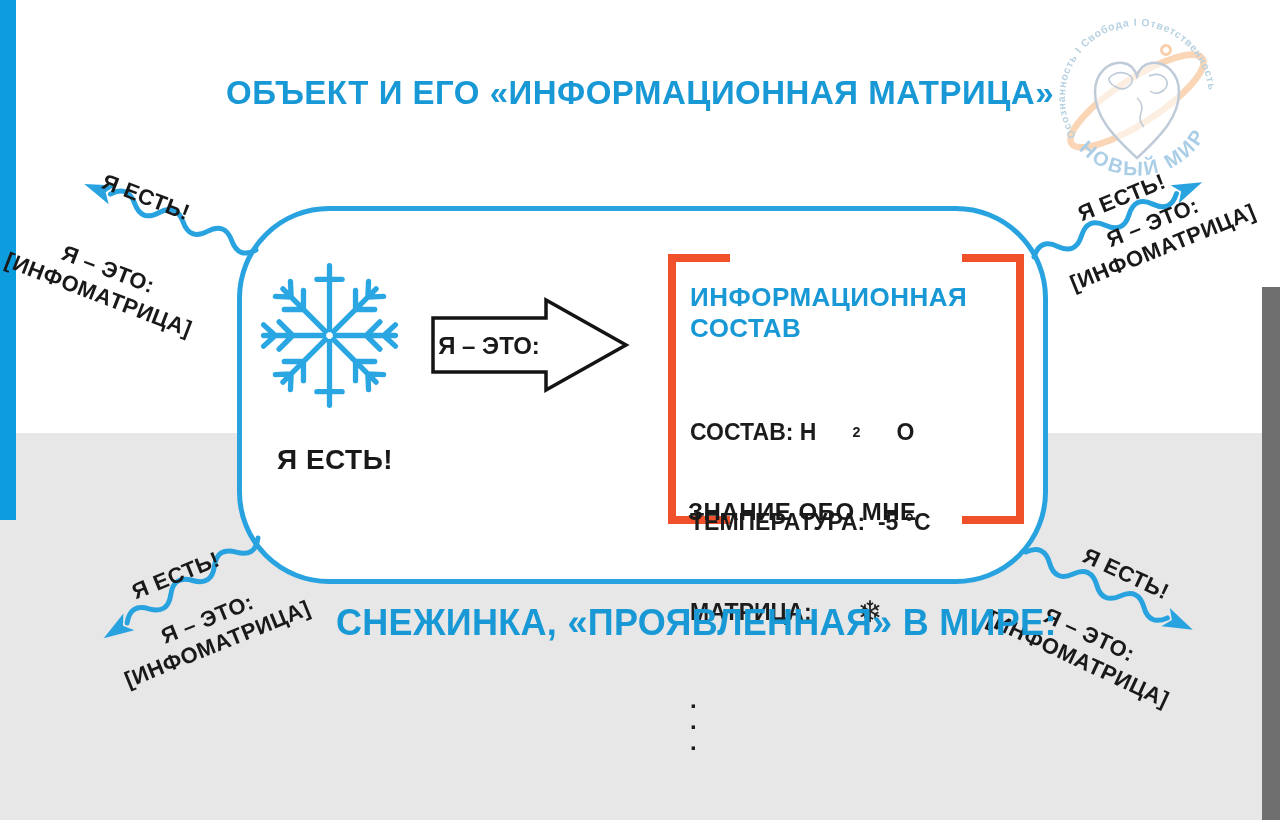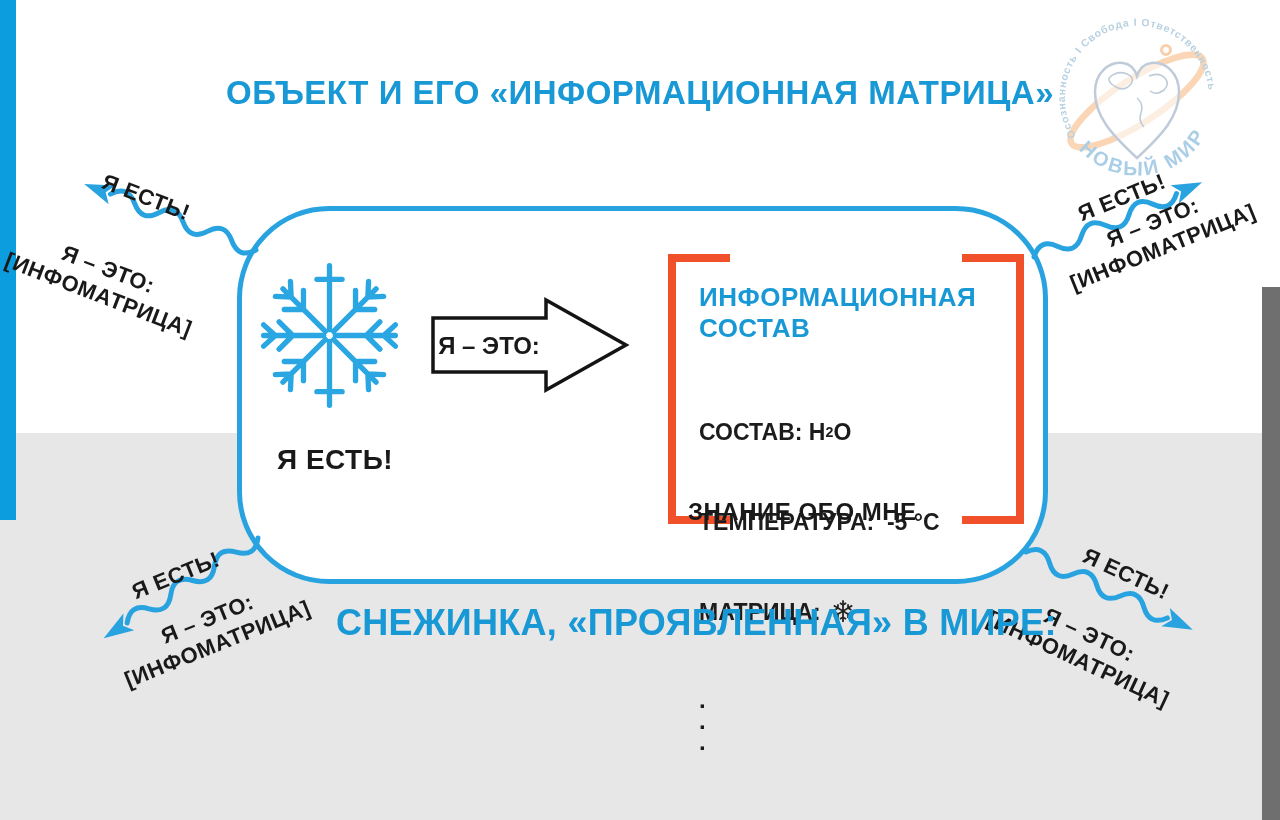--- a/index.html
+++ b/index.html
@@ -23,24 +23,24 @@
   .iam{left:277px;top:444px;font-size:28px;font-weight:800;color:#191919;letter-spacing:.5px;}
 
   .block-arrow{left:430px;top:297px;}
   .block-arrow text{font-family:"Liberation Sans",sans-serif;font-size:24px;font-weight:800;fill:#191919;}
 
   .bracket-l{left:668px;top:254px;width:54px;height:254px;
              border:8px solid #f0512b;border-right:none;}
   .bracket-r{left:962px;top:254px;width:54px;height:254px;
              border:8px solid #f0512b;border-left:none;}
 
-  .matrix-block{left:690px;top:282px;width:300px;margin-left:9px;}
+  .matrix-block{left:690px;top:282px;width:300px;}
   .matrix-title{font-size:26px;line-height:31px;font-weight:800;color:#1899d6;letter-spacing:.5px;}
   .matrix-rows{margin-top:13px;font-size:23px;line-height:30px;font-weight:600;color:#1c1c1c;white-space:pre;}
-  .matrix-rows .row{display:flex;align-items:center;}
+  .matrix-rows .row{display:flex;align-items:center;gap:36px;}
   .matrix-rows sub{font-size:.62em;}
   .glyph-snow{font-family:"DejaVu Sans",sans-serif;font-size:30px;margin-left:10px;color:#222;}
   .dots{margin-top:2px;font-size:24px;font-weight:800;line-height:21px;color:#1c1c1c;}
   .knowledge{left:688px;top:498px;font-size:24px;font-weight:700;color:#191919;letter-spacing:.5px;}
 
   .caption{left:336px;top:606px;font-size:36px;line-height:34px;font-weight:700;
            color:#1899d6;letter-spacing:.3px;}
 
   .arrows-overlay{left:0;top:0;width:1280px;height:820px;pointer-events:none;}
   .wavy{fill:none;stroke:#29a3e0;stroke-width:5;stroke-linecap:round;}

